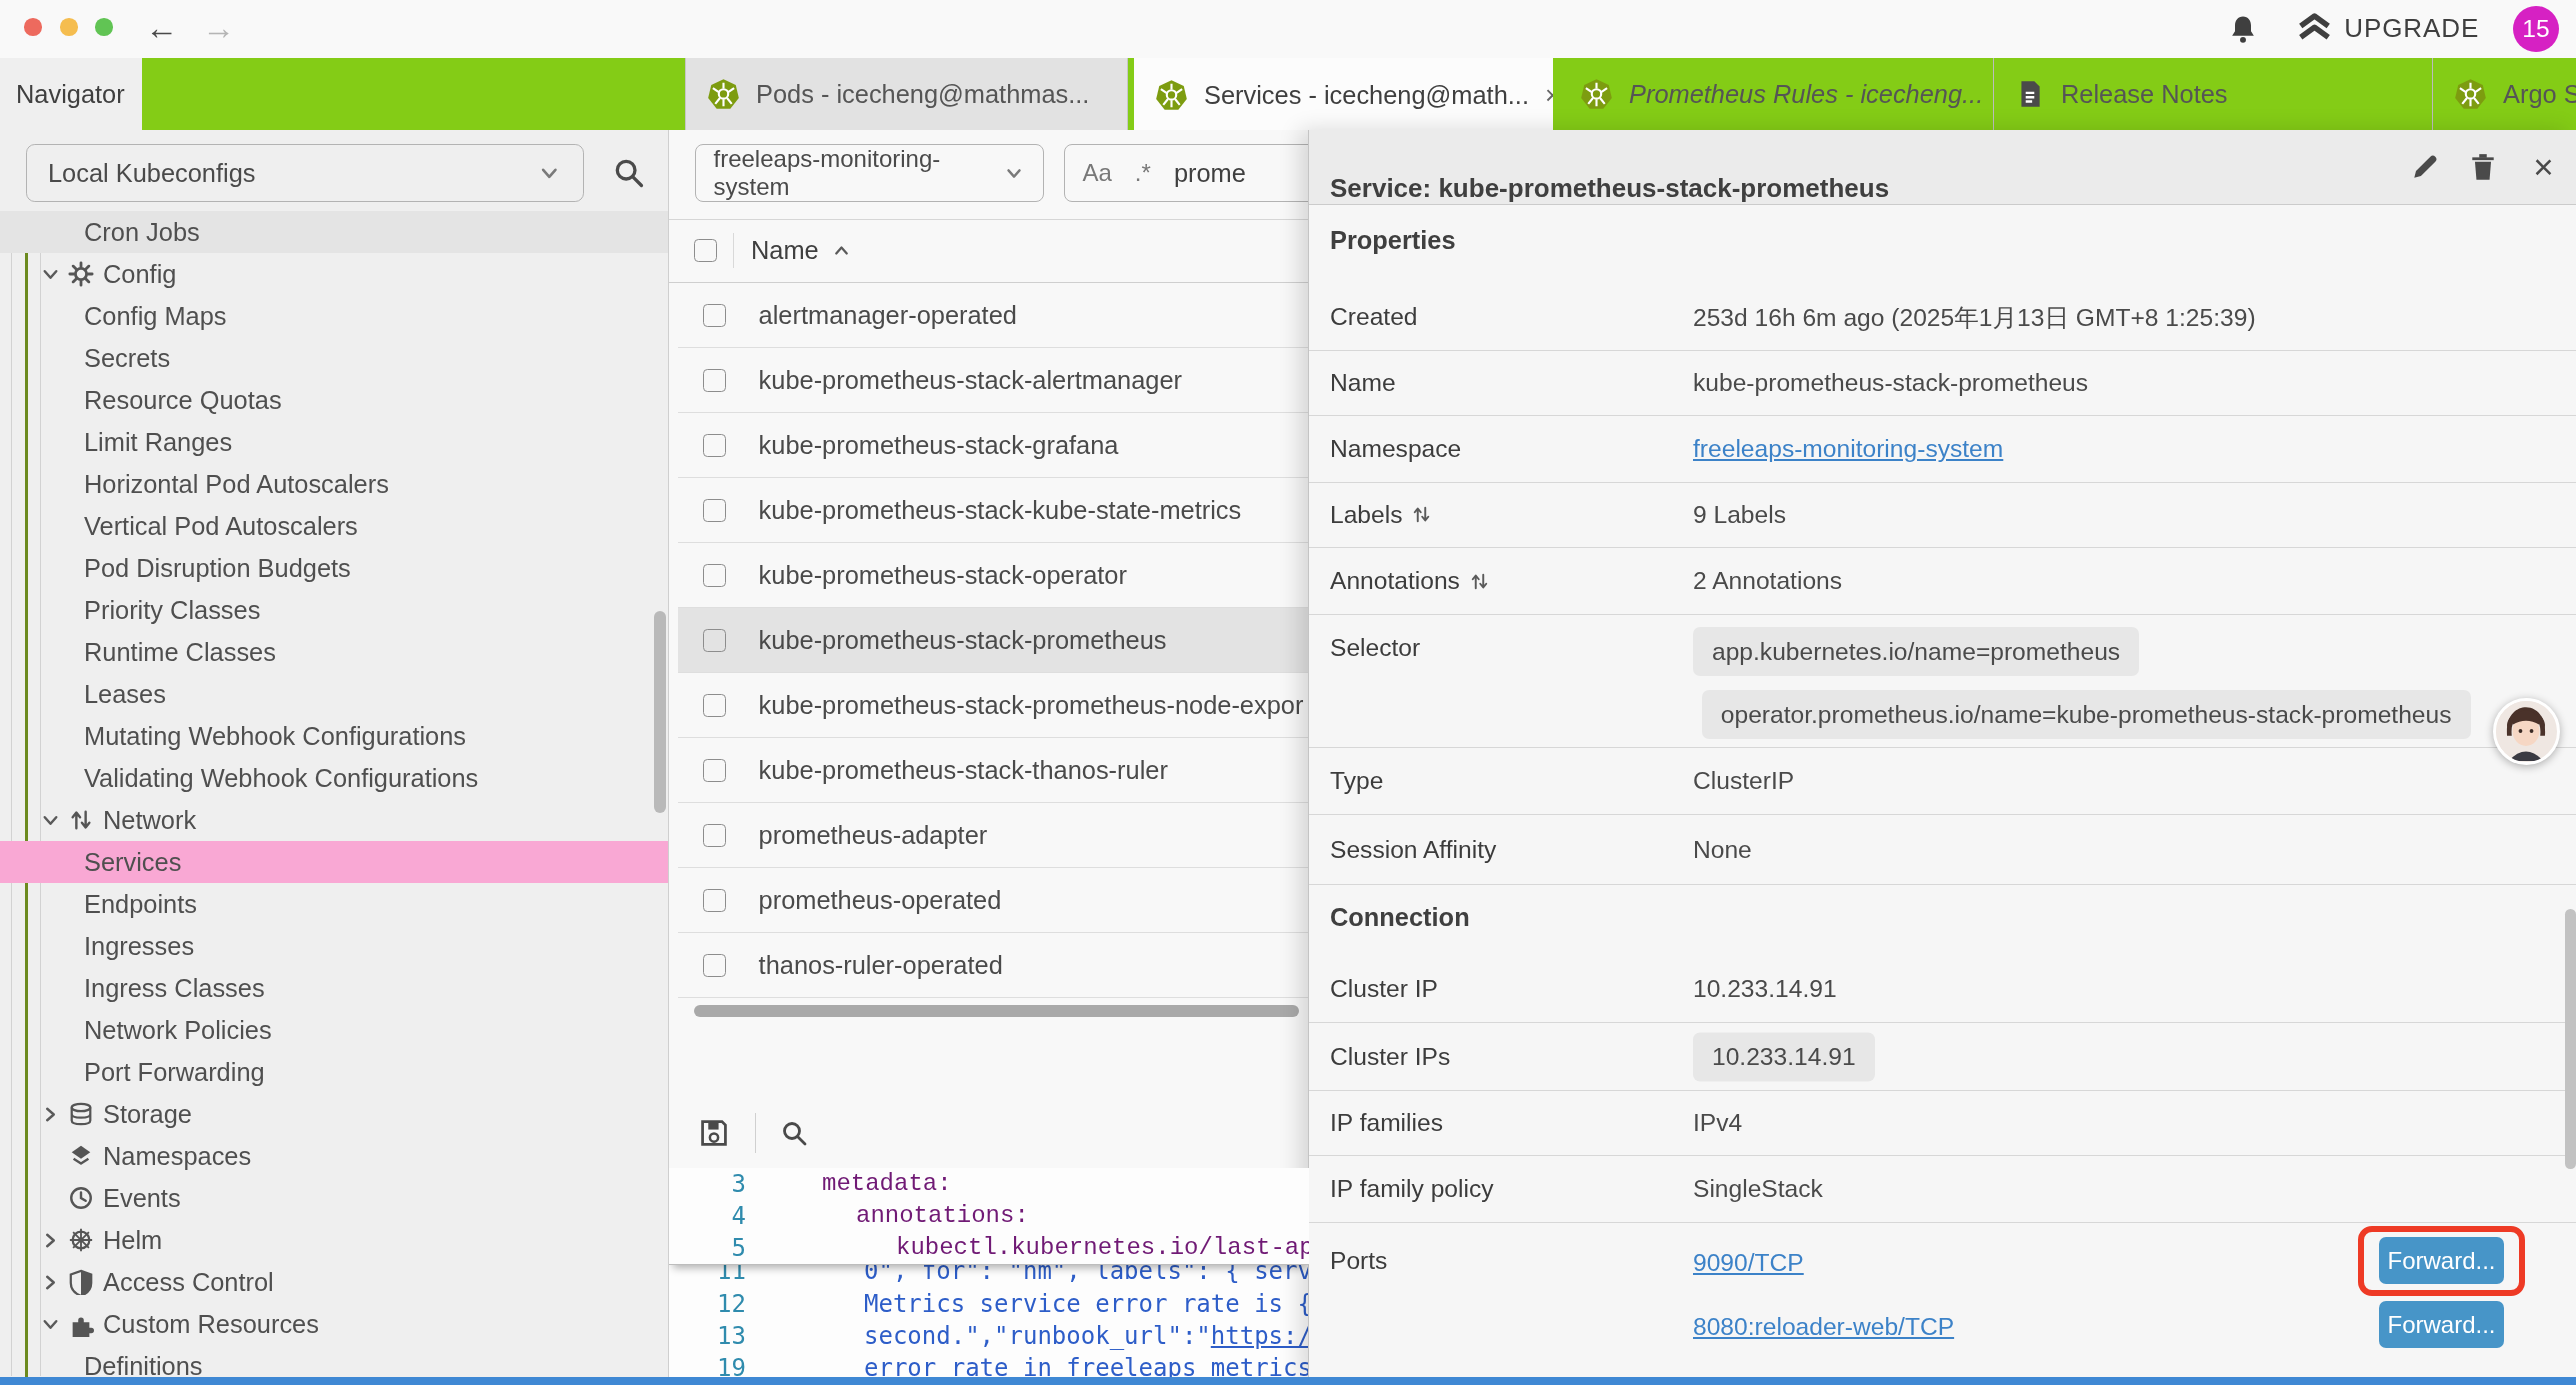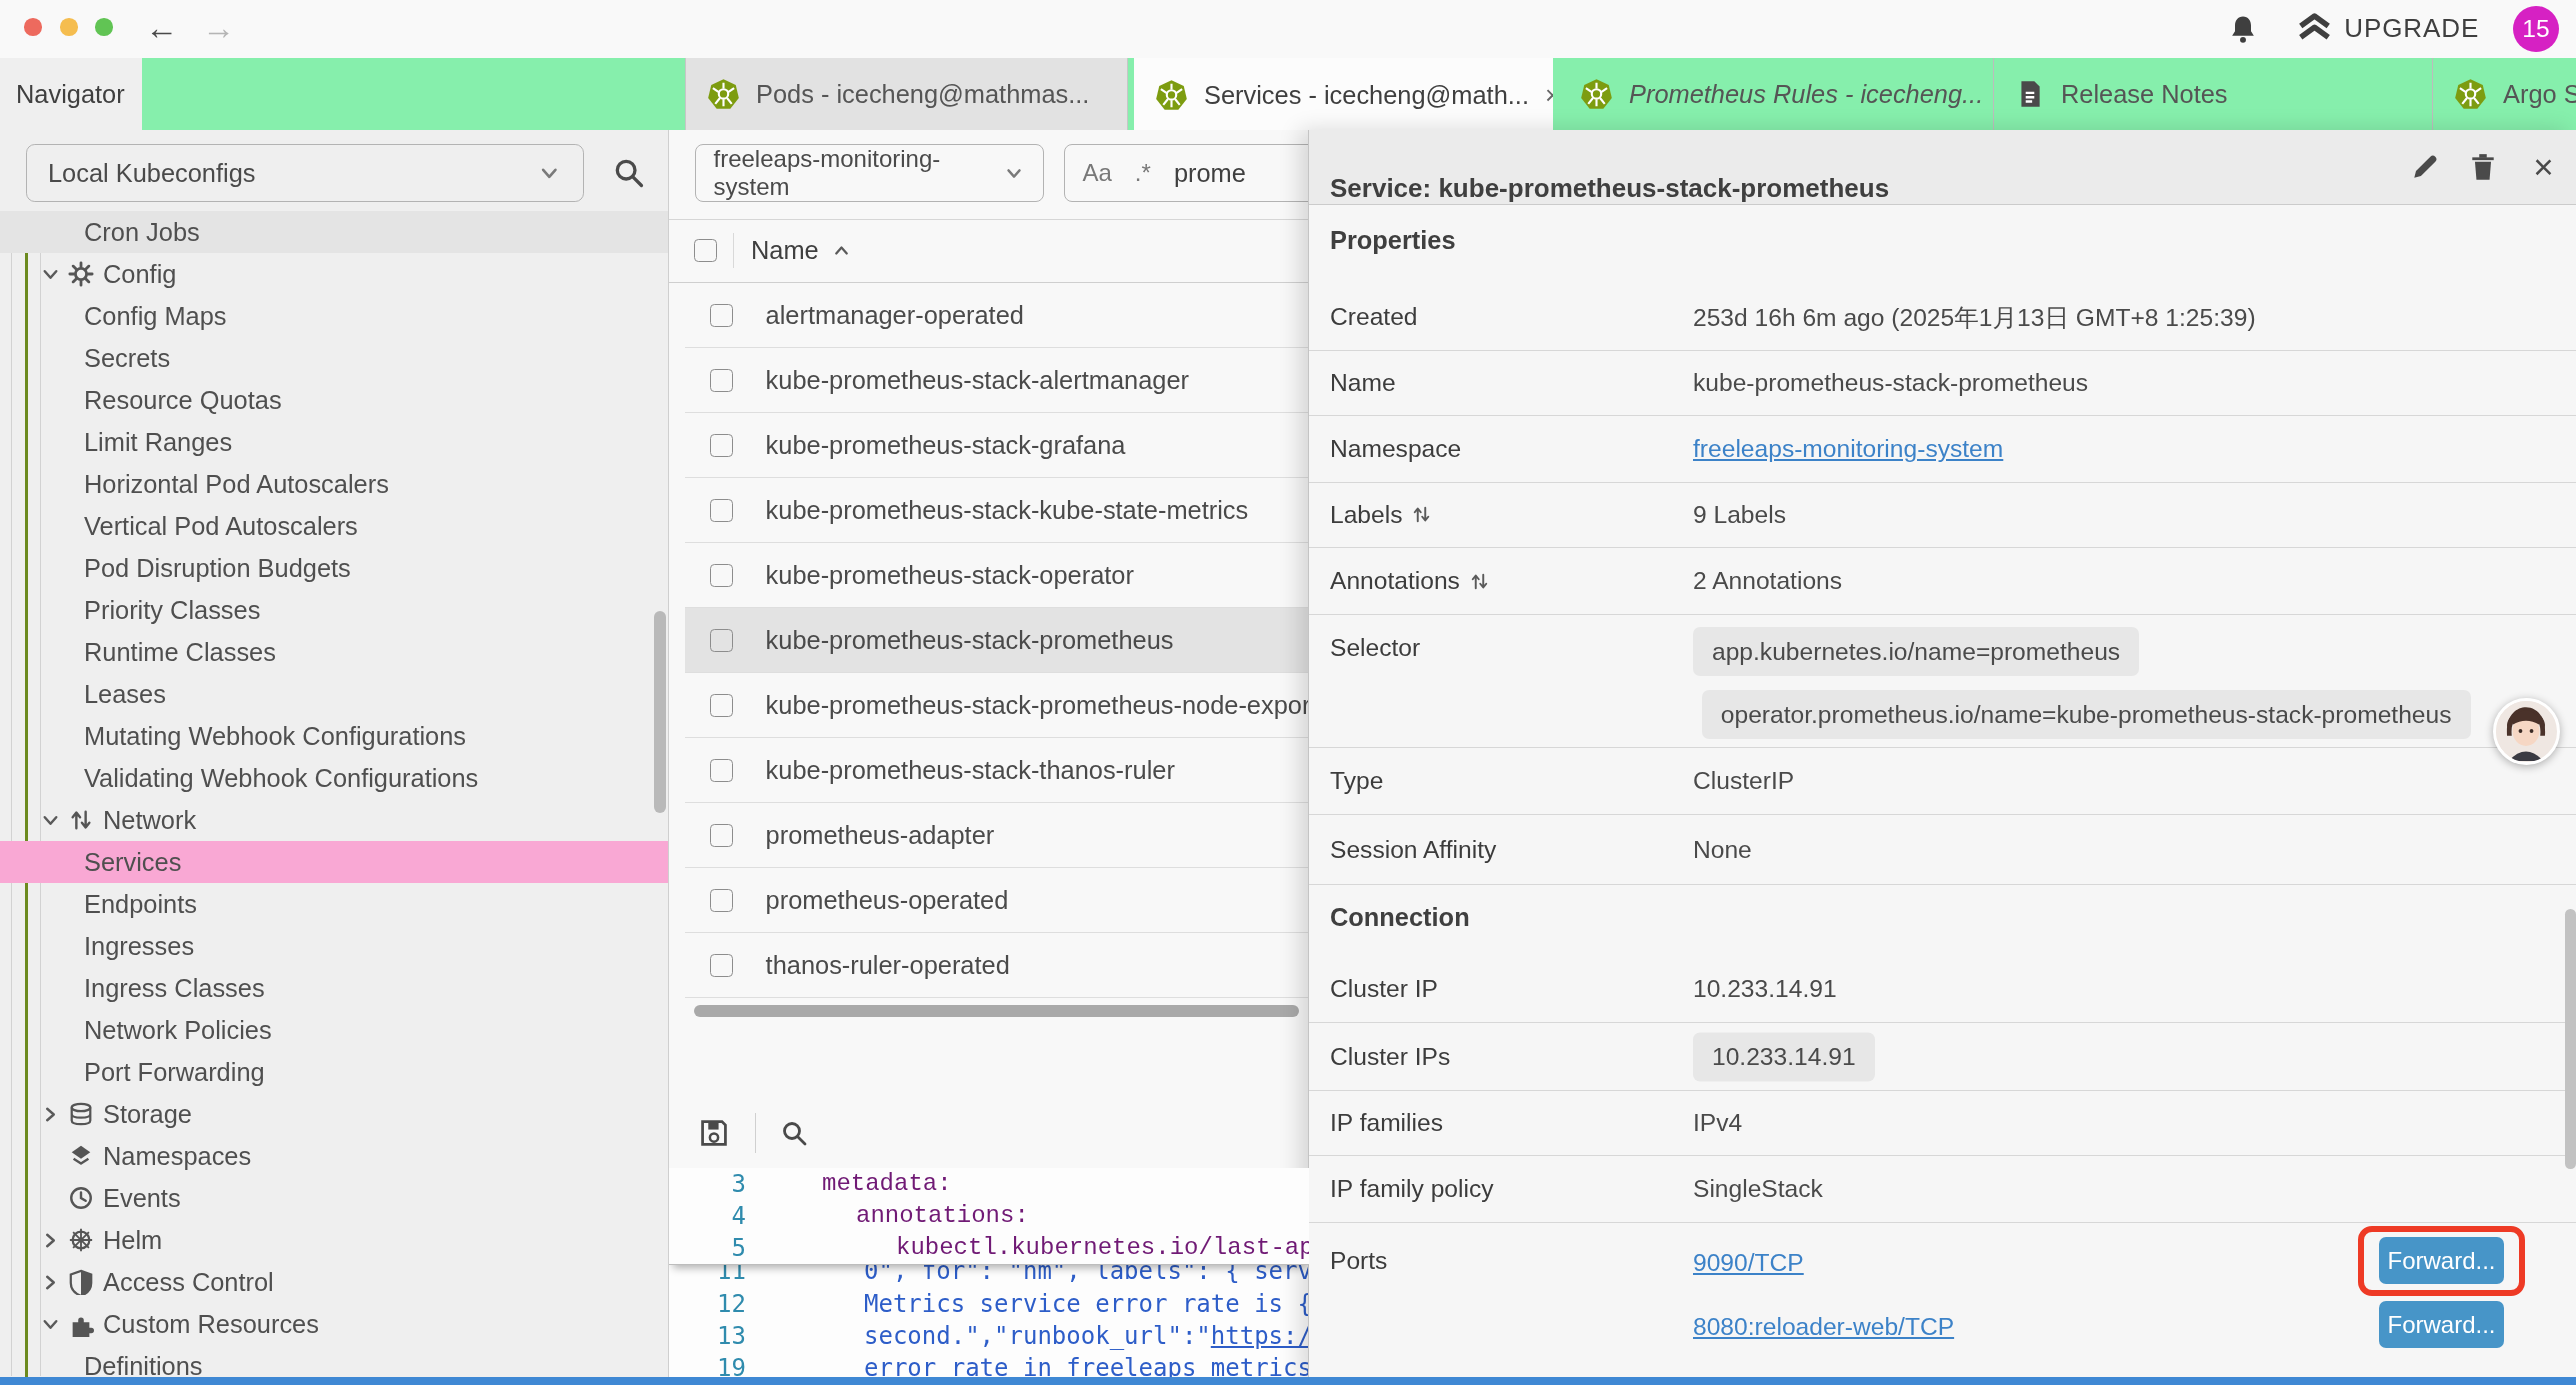--- a/index.html
+++ b/index.html
@@ -17,21 +17,21 @@
   .navarrow{position:absolute;top:7px;font-size:33px;line-height:42px;color:#4a4a4a;}
   #arrow-fwd{color:#b5b5b5;}
   #bell{position:absolute;left:2227px;top:13px;width:32px;height:32px;color:#3f3f3f;}
   #upg{position:absolute;left:2297px;top:10.5px;display:flex;align-items:center;gap:12.3px;color:#3f3f3f;}
   #upg svg{width:35px;height:35px;}
   #upg .upg-label{font-size:26px;letter-spacing:0.9px;}
   #badge{position:absolute;left:2513px;top:6.1px;width:46px;height:46px;border-radius:50%;
          display:flex;align-items:center;justify-content:center;color:#fff;font-size:24.6px;}
 
   
-  #tabstrip{position:absolute;left:0;top:58px;width:2576px;height:72px;background:#86efac;border-bottom:0.9px solid #c2c2c2;}
+  #tabstrip{position:absolute;left:0;top:58px;width:2576px;height:72px;background:#84cc16;border-bottom:0.9px solid #c2c2c2;}
   .tab{position:absolute;top:0;height:72px;display:flex;align-items:center;gap:16px;padding:0 21px;box-sizing:border-box;
        font-size:25.4px;color:#555;white-space:nowrap;overflow:hidden;}
   .tab .k8s{width:33px;height:33px;color:#7d9c10;flex:0 0 auto;}
   .tab .doc{width:30px;height:30px;color:#4a4a4a;flex:0 0 auto;}
   #tab-navigator{left:0;width:142px;background:#efefef;color:#3f3f3f;padding-left:16px;}
   #tab-pods{left:685px;width:443px;background:#e2e2e2;border-left:0.9px solid #c6c6c6;border-right:0.9px solid #c6c6c6;}
   #tab-services{left:1134px;width:419px;background:#fcfcfc;height:74px;color:#3f3f3f;}
   #tab-services .closex{margin-left:auto;font-size:26px;color:#666;}
   #tab-promrules{left:1559px;width:433px;font-style:italic;}
   #tab-release{left:1993px;width:438px;border-left:0.9px solid #bcbcbc;}
@@ -65,21 +65,21 @@
        display:flex;align-items:center;box-sizing:border-box;padding:0 17.5px;gap:23px;font-size:24px;background:#f8f8f8;}
   #filter-box .muted{color:#787878;}
   #filter-box .fval{color:#3f3f3f;font-size:25.4px;}
   #mid-divider{position:absolute;left:0;top:89px;width:640px;height:0.9px;background:#d6d6d6;}
   #thead{position:absolute;left:0;top:89px;width:640px;height:63px;border-bottom:0.9px solid #cfcfcf;display:flex;align-items:center;}
   .cb{display:inline-block;width:23px;height:23px;border:1.8px solid #8d8d8d;border-radius:4.4px;box-sizing:border-box;}
   #thead .cb{margin-left:24.6px;}
   #thead .colsep{width:0.9px;height:35px;background:#d9d9d9;margin-left:16px;}
   #thead .cname{margin-left:17.5px;font-size:25.4px;color:#3f3f3f;}
   #thead .sorticon{width:21px;height:21px;color:#5a5a5a;margin-left:12.3px;}
-  #trows{position:absolute;left:16px;top:153px;width:640px;}
+  #trows{position:absolute;left:9px;top:153px;width:640px;}
   .t-row{position:relative;height:64px;display:flex;align-items:center;border-bottom:0.9px solid #dedede;}
   .t-row .cb{margin-left:24.6px;}
   .t-row .t-name{margin-left:33px;font-size:25.4px;color:#4a4a4a;white-space:nowrap;}
   .t-row.selected{background:#e3e3e3;}
   #hscroll{position:absolute;left:24.6px;top:875px;width:605px;height:12.3px;background:#a9a9a9;border-radius:6.1px;}
   #edbar{position:absolute;left:0;top:903px;width:640px;height:65px;background:#eaeaea;border-top:0.9px solid #cfcfcf;border-bottom:0.9px solid #cfcfcf;box-sizing:border-box;}
   #edtab1{position:absolute;left:16.7px;top:0;width:604px;height:63px;border-right:0.9px solid #c6c6c6;display:flex;align-items:center;}
   #edtab1 .pencil{width:26px;height:26px;color:#6c8a1f;margin-left:32px;}
   #edtab1 .edtitle{margin-left:23px;font-size:24.6px;color:#4a4a4a;white-space:nowrap;}
   #edtab2{position:absolute;left:622px;top:0;width:18.4px;height:63px;overflow:hidden;}

